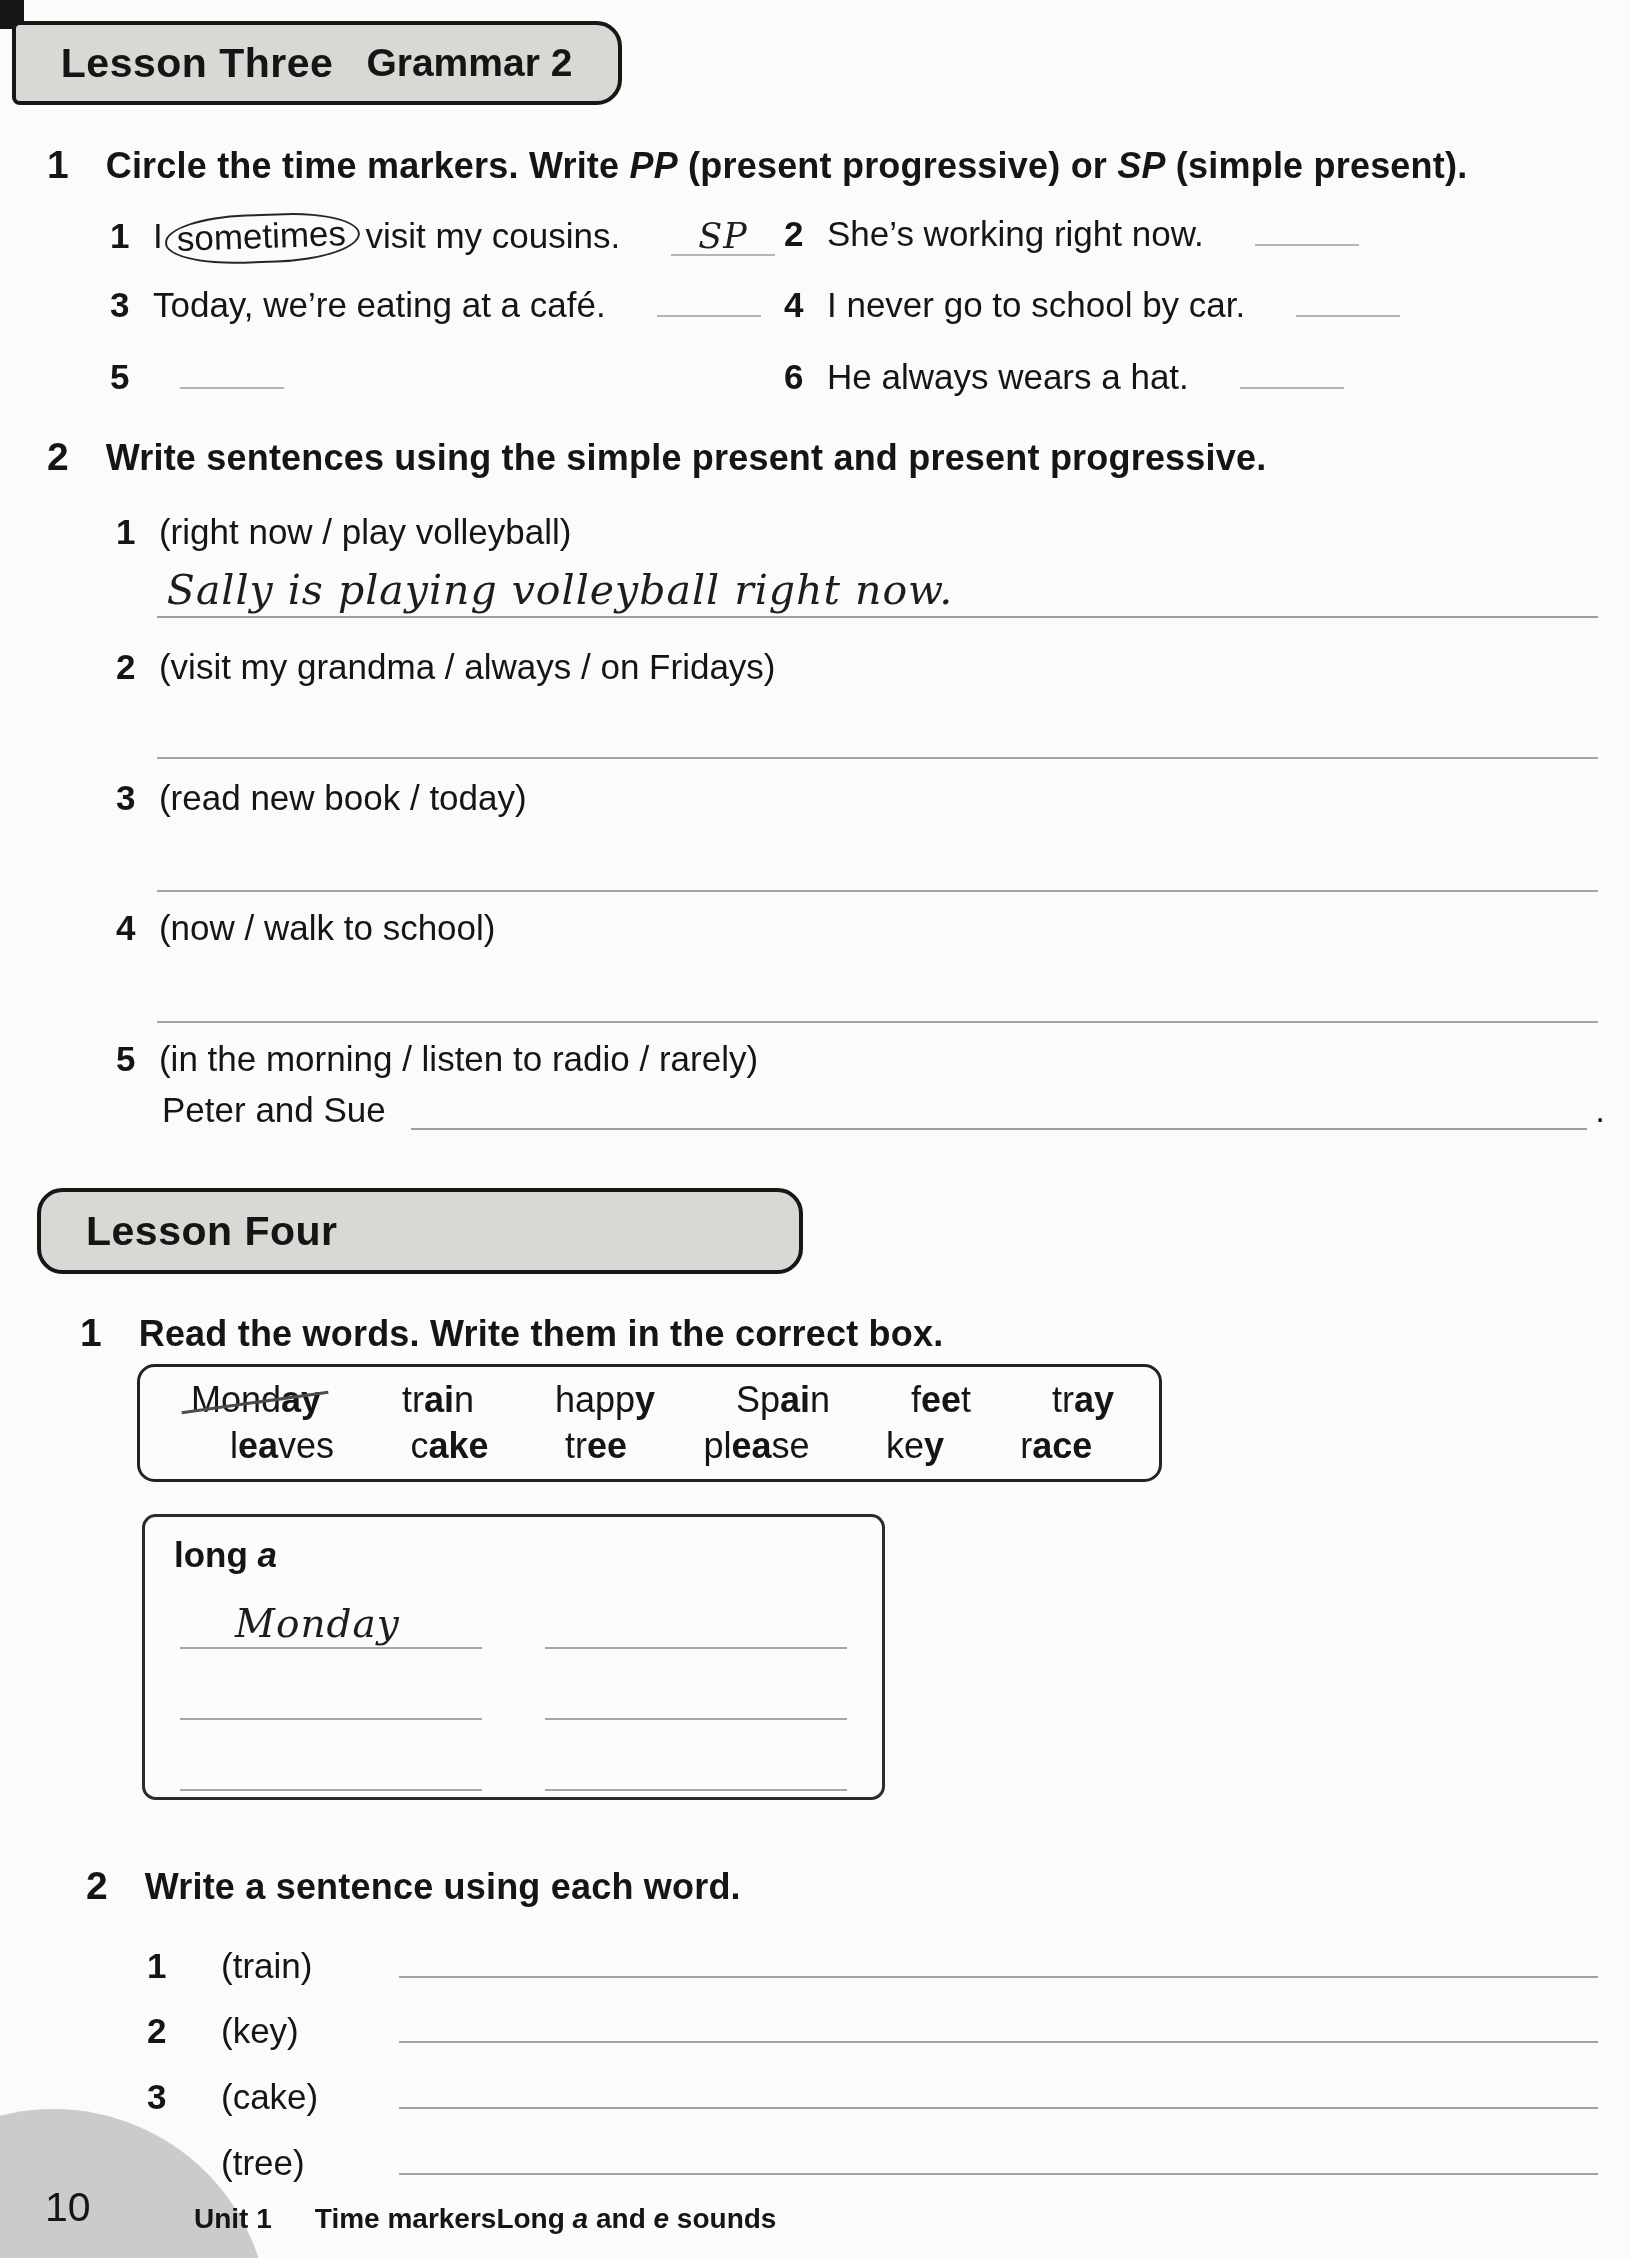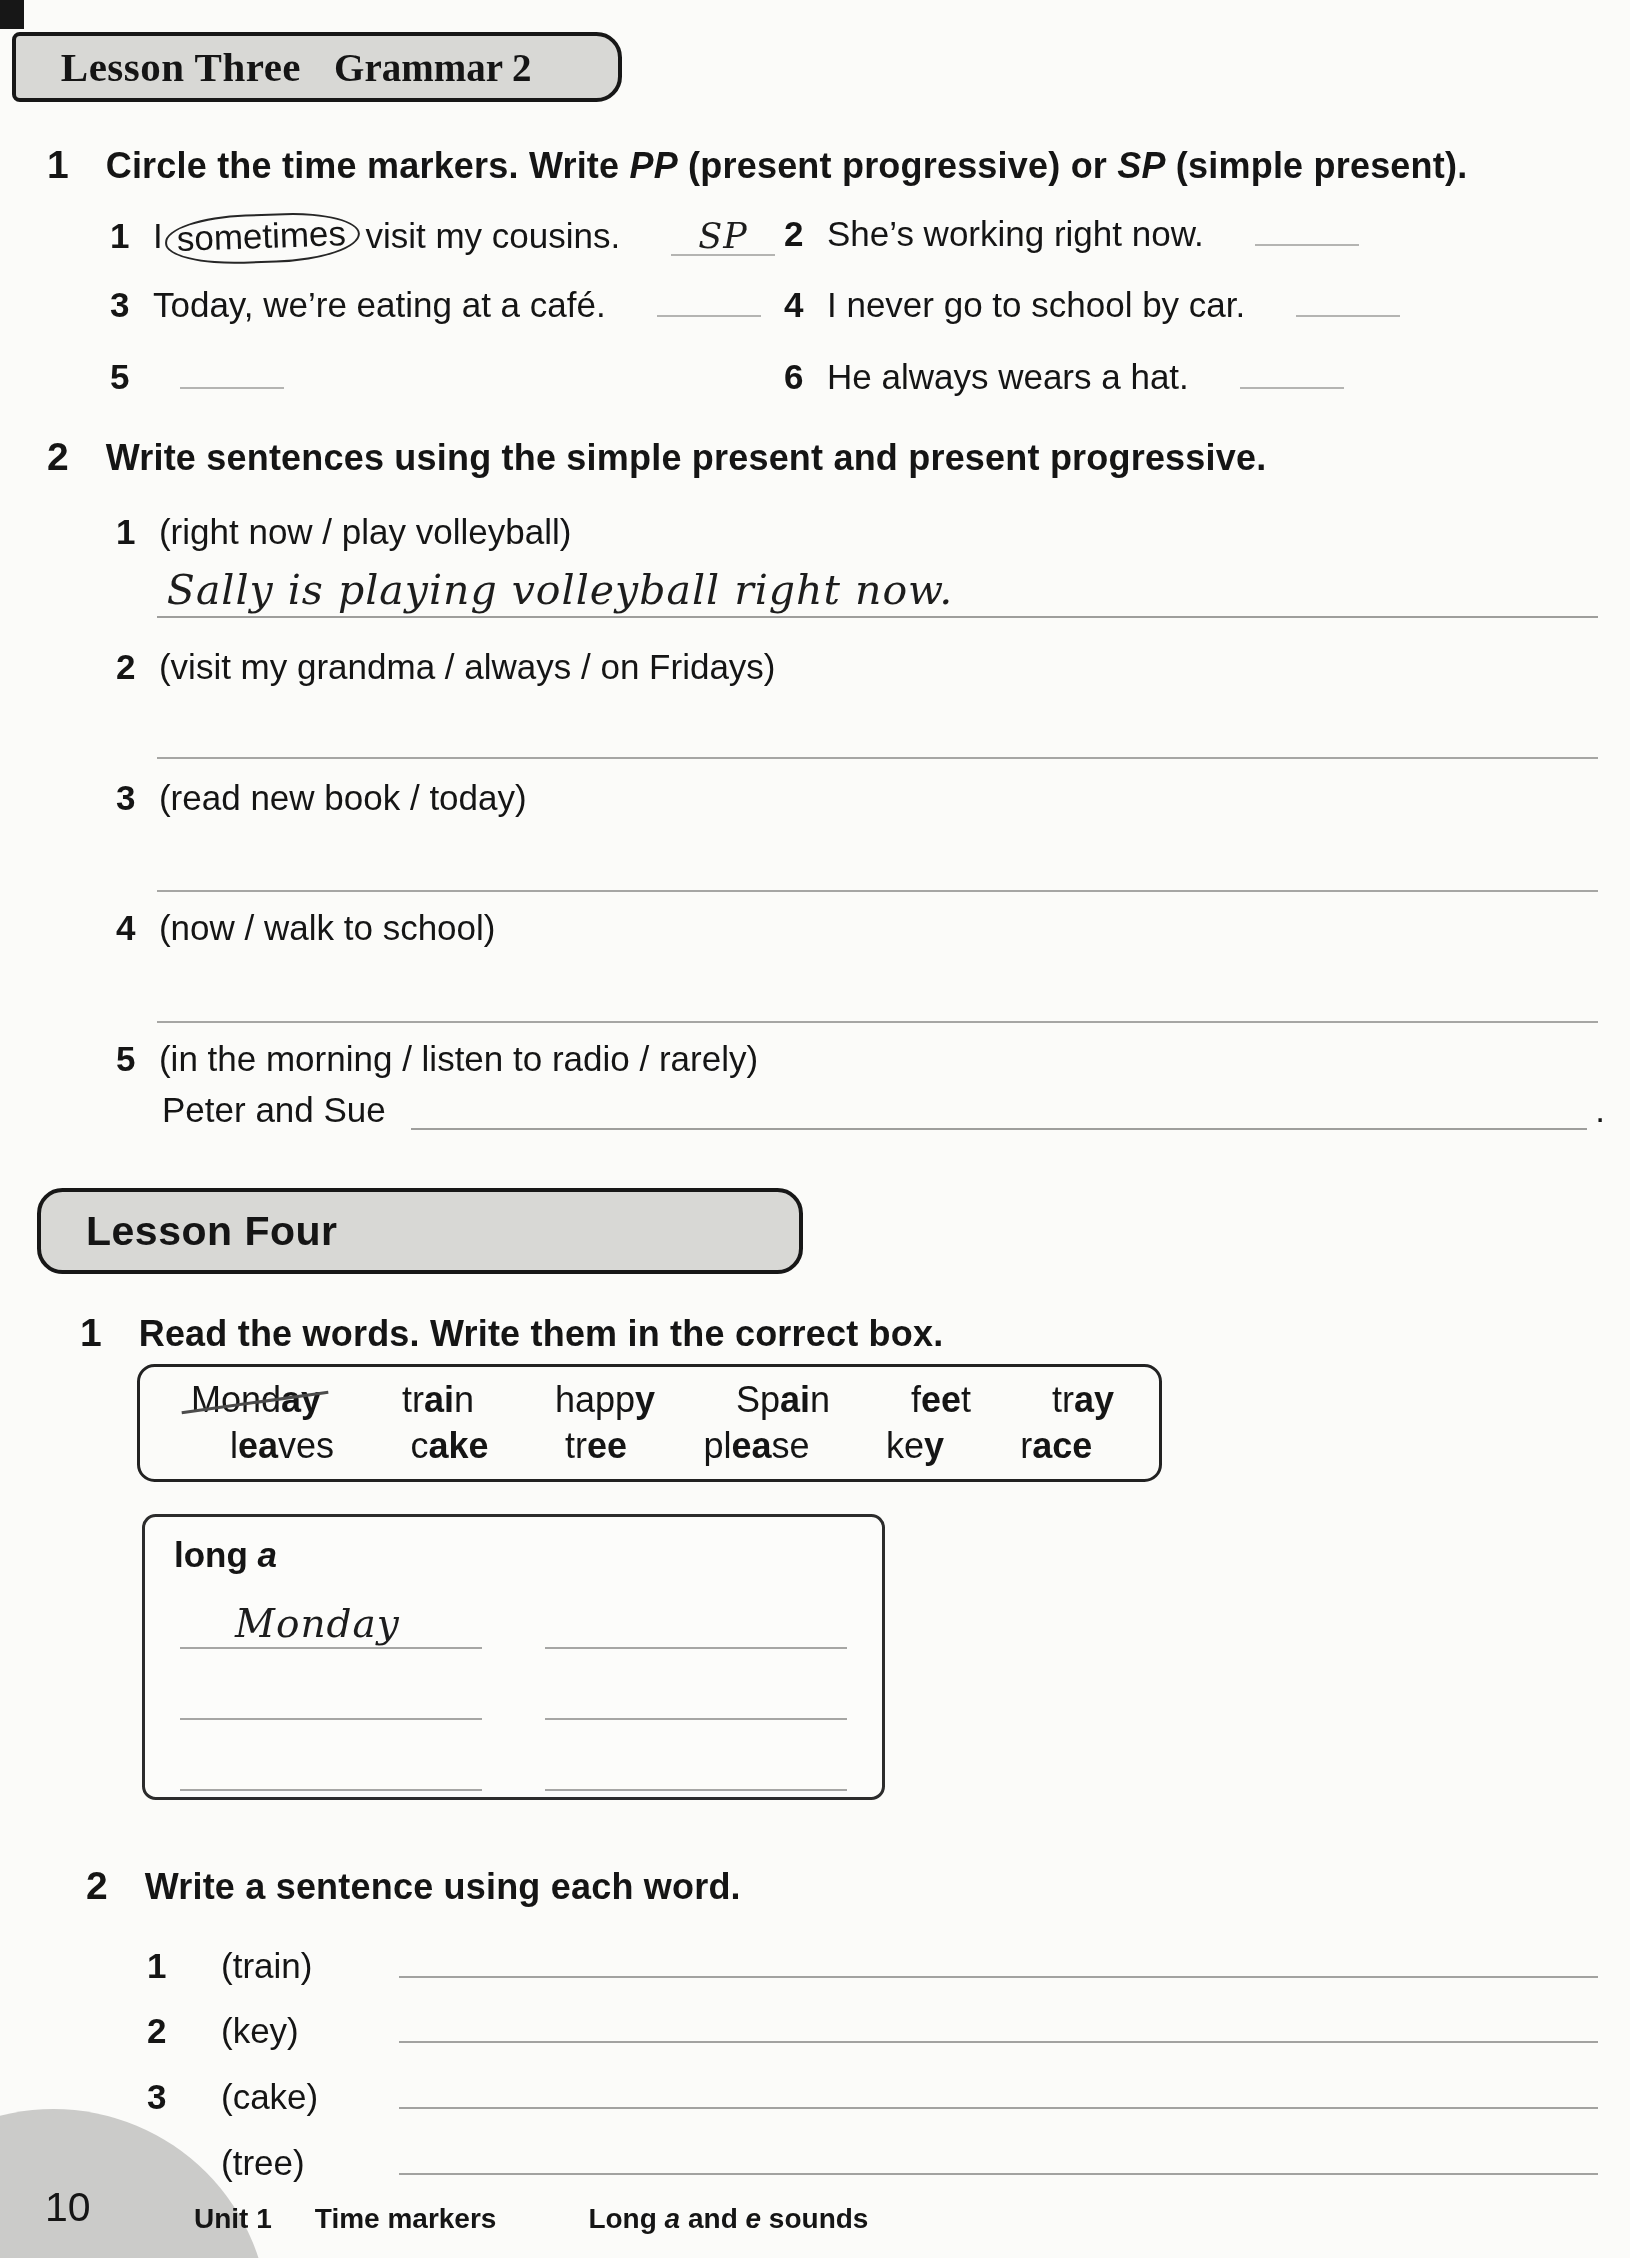--- a/index.html
+++ b/index.html
@@ -8,21 +8,21 @@
     background:#fbfbf9; overflow:hidden; color:#151515;
     font-family:"Liberation Sans","DejaVu Sans",sans-serif;
   }
   .scan-mark { position:absolute; left:0; top:0; width:23.5px; height:29px; background:#171717; }
 
   
   .lesson-header {
     position:absolute; background:#d8d8d5; border:4.9px solid #171717;
     display:flex; align-items:center; gap:33px; padding:0 45px; box-sizing:border-box;
   }
-  .lh-3 { left:11.8px; top:32px; width:610px; height:70px; border-radius:7.8px 25.5px 25.5px 7.8px;font-family:Liberation Serif, serif; }
+  .lh-3 { left:11.8px; top:21px; width:610px; height:84px; border-radius:7.8px 25.5px 25.5px 7.8px; }
   .lh-4 { left:37px; top:1188px; width:766px; height:86px; border-radius:25.5px; }
   .lh-title { font-weight:800; font-size:41px; letter-spacing:0.5px; white-space:nowrap; }
   .lh-sub { font-weight:700; font-size:39px; white-space:nowrap; }
 
   
   .ex-head { position:absolute; display:flex; gap:37px; align-items:baseline; white-space:nowrap; }
   .ex-num { font-weight:800; font-size:39px; }
   .ex-inst { font-weight:700; font-size:36px; letter-spacing:0.2px; }
   .it { font-style:italic; }
 
@@ -85,21 +85,21 @@
   .l4item .w { width:143px;margin-left:31px; }
   .l4item .line { flex:1; border-bottom:2px solid #a2a2a0; height:1.05em; margin-left:35px; }
 
   
   .blob { position:absolute; left:-162px; top:2109px; width:431px; height:431px;
     border-radius:50%; background:#cbcbc9; }
   .pagenum { position:absolute; left:45px; top:2184px; font-weight:400; font-size:41px; }
   .footer { position:absolute; left:194px; top:2203px; display:flex; align-items:baseline;
     font-weight:700; font-size:28px; }
   .footer .f1 { margin-right:43px; }
-  .footer .f2 { margin-right:92px; }
+  .footer .f2 { }
 </style>
 </head>
 <body>
 
 <div class="page">
 
   <div class="scan-mark"></div>
 
   <div class="lesson-header lh-3">
     <span class="lh-title">Lesson Three</span>

